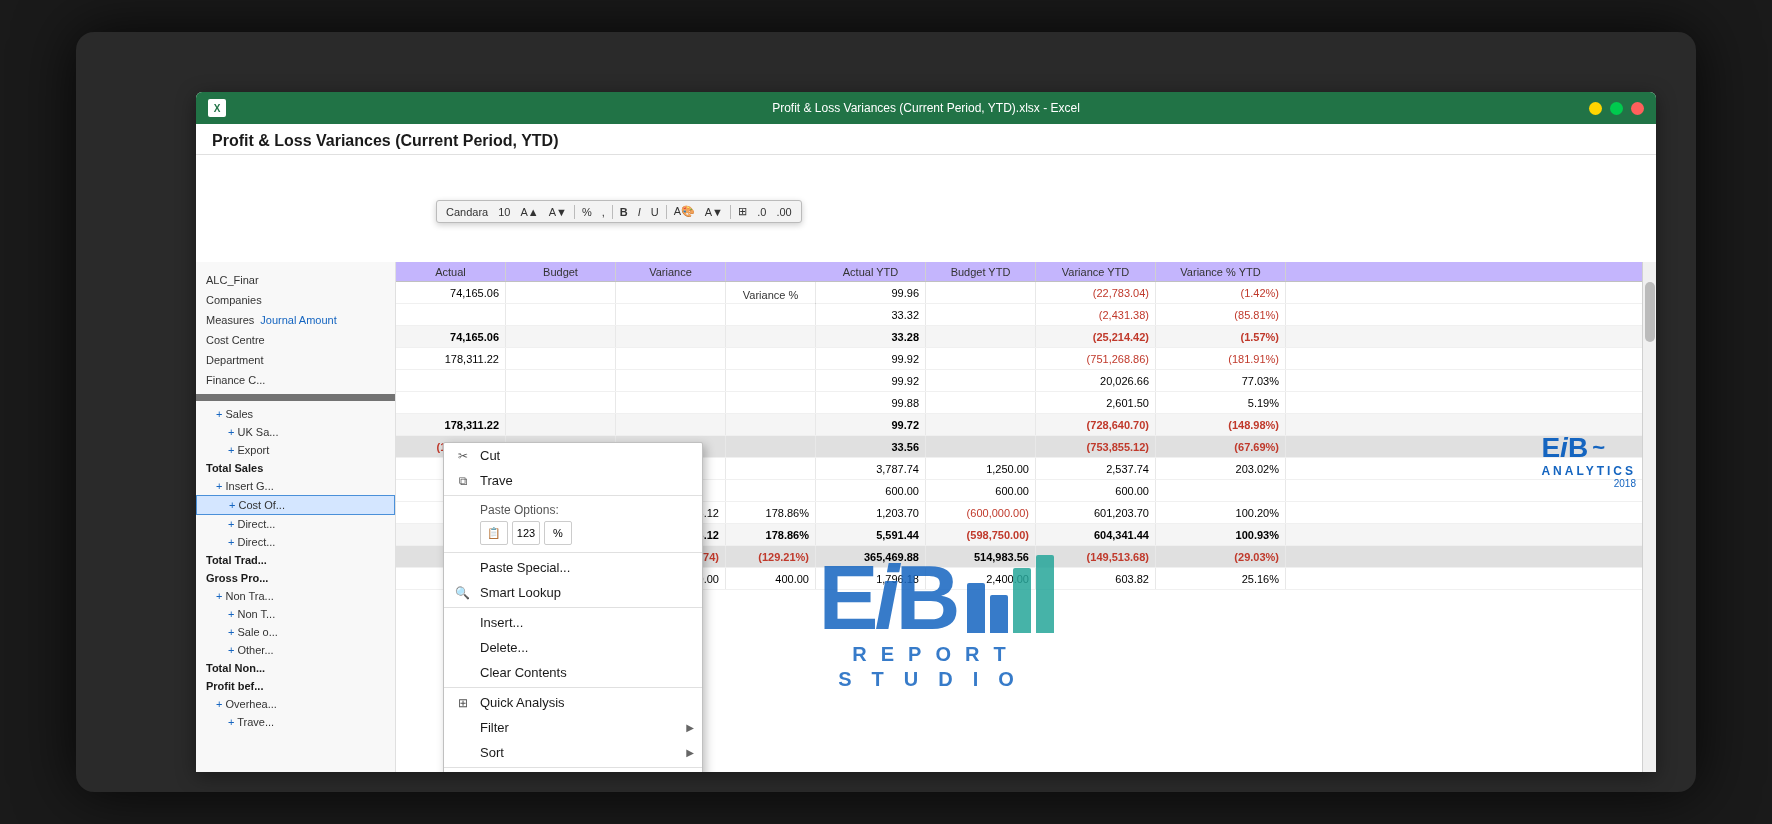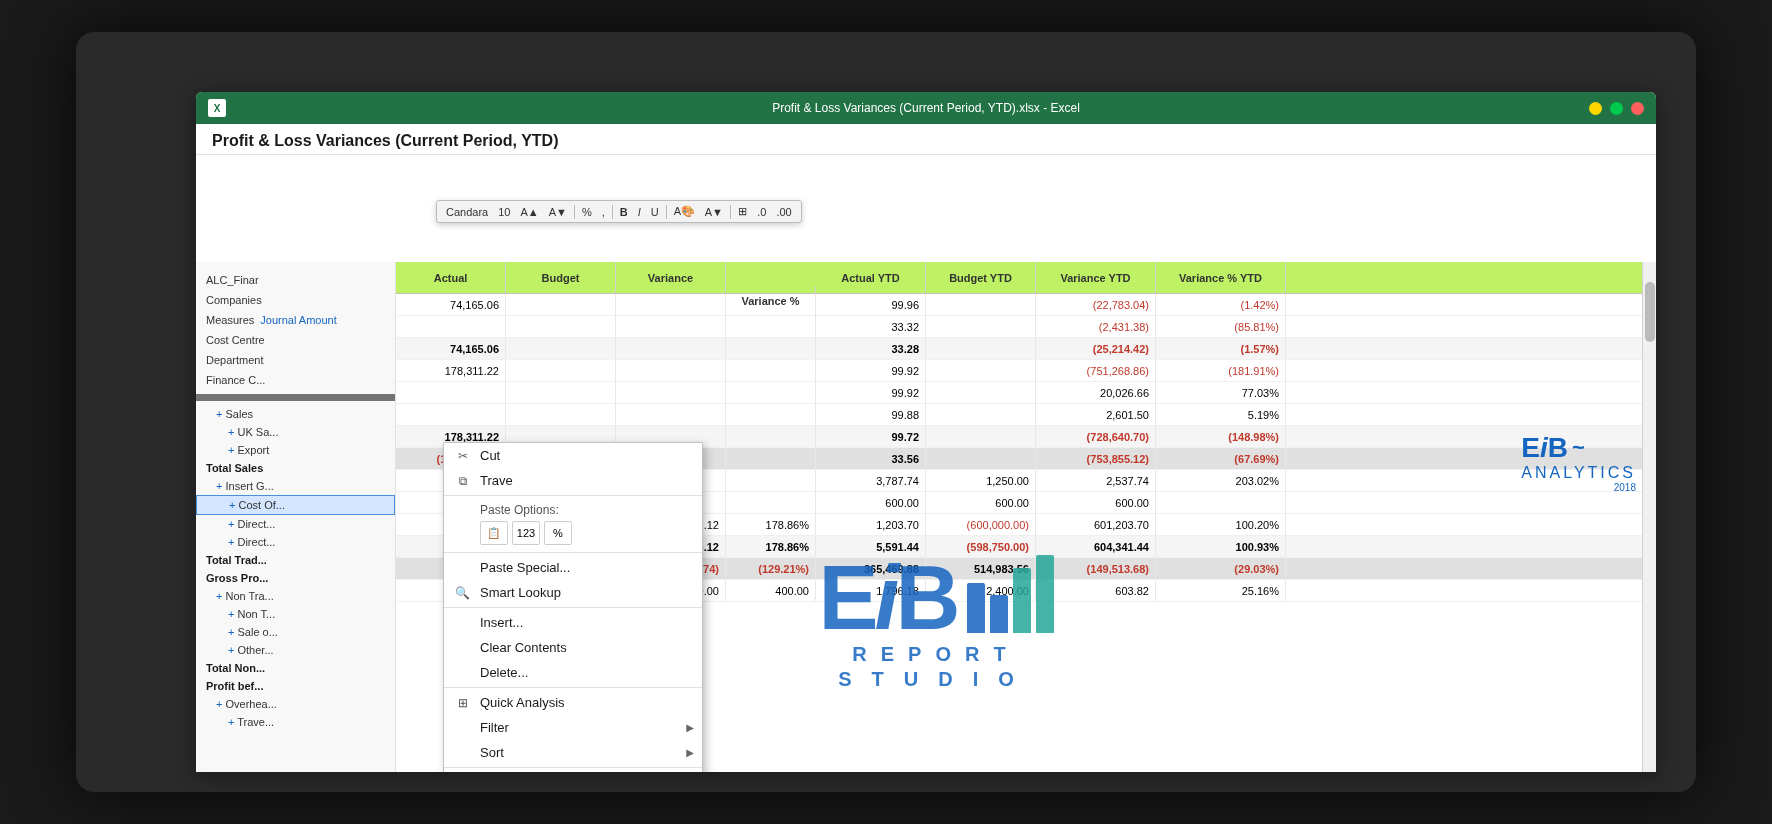--- a/index.html
+++ b/index.html
@@ -260,26 +260,26 @@
       top: 0;
       left: 200px;
       right: 0;
       bottom: 0;
       overflow: hidden;
     }
 
     
     .col-headers {
       display: flex;
-      background: #bef264;
+      background: #c4b5fd;
       border-bottom: 1px solid #c0c0c0;
-      height: 32px;
+      height: 20px;
       align-items: center;
       font-size: 11px;
-      font-weight: 700;
+      font-weight: 400;
       color: #333;
     }
     .col-h {
       flex-shrink: 0;
       padding: 0 8px;
       border-right: 1px solid #d0d0d0;
       height: 100%;
       display: flex;
       align-items: center;
       justify-content: center;
@@ -335,24 +335,24 @@
 
     
     .eib-top-logo {
       position: absolute;
       top: 170px;
       right: 20px;
       z-index: 3;
       text-align: right;
     }
     .eib-top-analytics {
-      font-size: 16px;
+      font-size: 12px;
       letter-spacing: 3px;
       color: #1565c0;
-      font-weight: 400;
+      font-weight: 700;
     }
     .eib-top-year {
       font-size: 10px;
       color: #1565c0;
     }
 
     
     .scrollbar-right {
       position: absolute;
       right: 0;
@@ -705,24 +705,24 @@
           <span class="ctx-item-icon">🔍</span>
           <span>Smart Lookup</span>
         </div>
 
         <div class="ctx-separator"></div>
 
         <div class="ctx-item">
           <span>Insert...</span>
         </div>
         <div class="ctx-item">
+          <span>Delete...</span>
+        </div>
+        <div class="ctx-item">
           <span>Clear Contents</span>
-        </div>
-        <div class="ctx-item">
-          <span>Delete...</span>
         </div>
 
         <div class="ctx-separator"></div>
 
         <div class="ctx-item">
           <span class="ctx-item-icon">⊞</span>
           <span>Quick Analysis</span>
         </div>
         <div class="ctx-item">
           <span>Filter</span>

